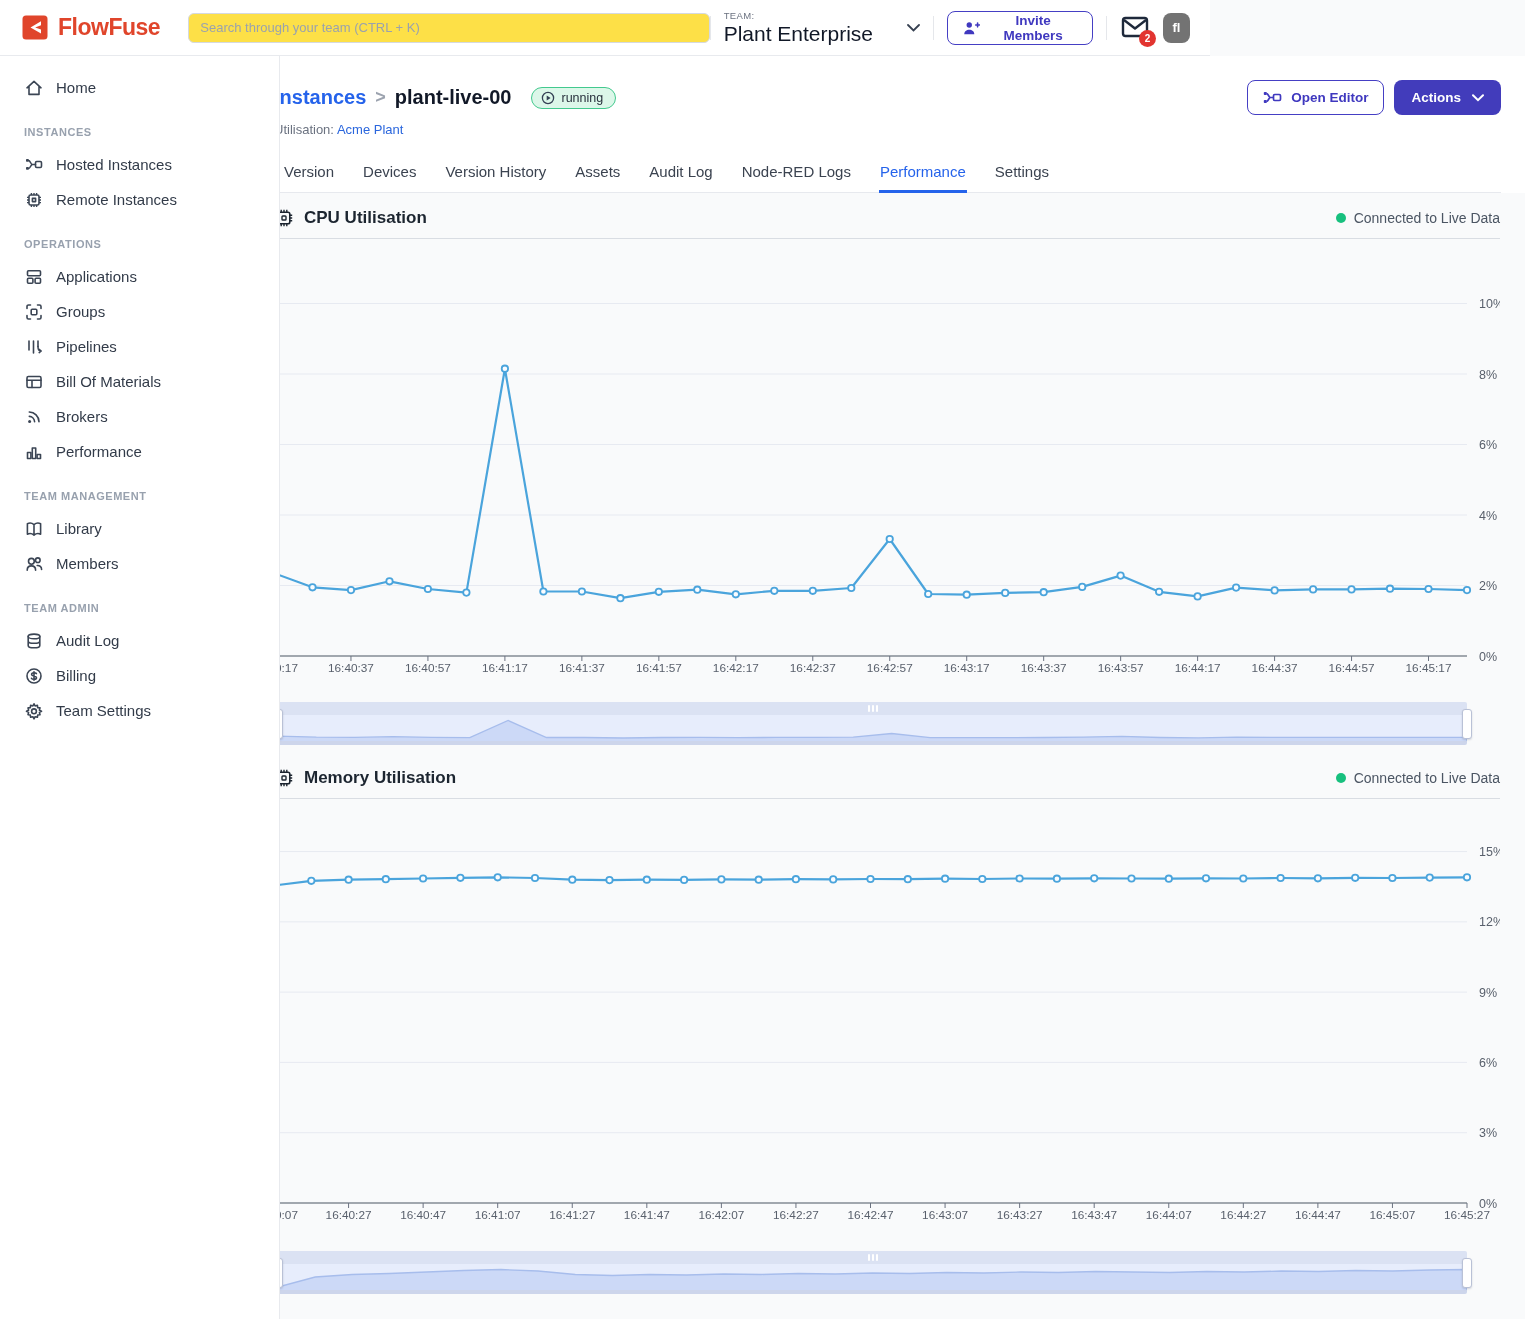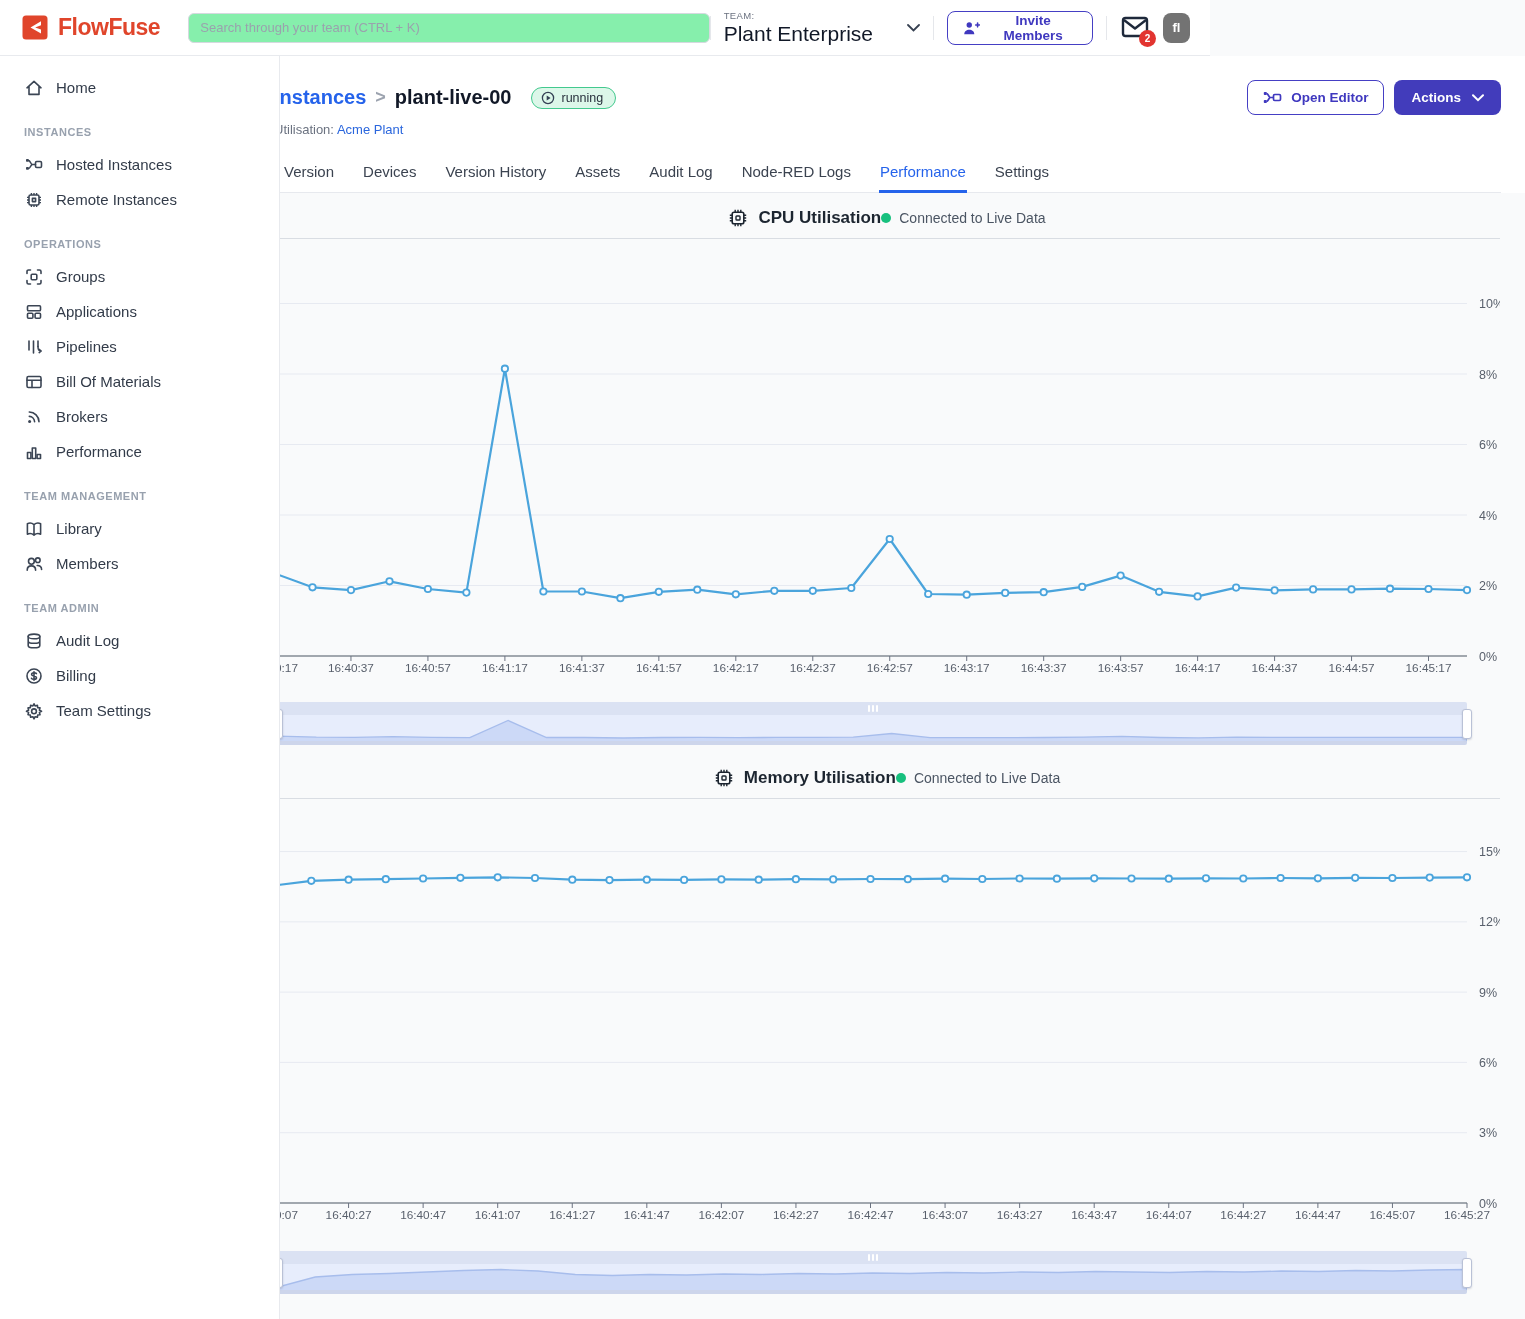--- a/index.html
+++ b/index.html
@@ -5,21 +5,21 @@
   * { margin:0; padding:0; box-sizing:border-box; }
   html,body { width:1525px; height:1319px; font-family:"Liberation Sans", sans-serif; background:#f9fafb; overflow:hidden; }
 
   
   .topbar { position:fixed; top:0; left:0; width:1210px; height:56px; background:#fff;
             border-bottom:1px solid #e8eaee; display:flex; align-items:center; z-index:20; }
   .logo { width:248px; display:flex; align-items:center; gap:9px; padding-left:22px; }
   .logo-mark { width:27px; height:27px; }
   .logo-text { font-size:23px; font-weight:700; color:#e0452b; letter-spacing:-0.5px; }
   .search-input { width:700px; height:30px; margin-left:0; border:1px solid #d5d9df; border-radius:6px;
-                  padding:0 11px; font-size:13px; color:#374151; background:#86efac; outline:none; }
+                  padding:0 11px; font-size:13px; color:#374151; background:#fde047; outline:none; }
   .search-input::placeholder { color:#9aa2ad; }
   .topbar-right { margin-left:auto; display:flex; align-items:center; gap:13px; padding-right:20px; }
   .vdiv { width:1px; height:24px; background:#e5e7eb; }
   .team-select { width:218px; display:flex; align-items:center; justify-content:space-between; cursor:pointer; }
   .team-label { font-size:9.5px; color:#6b7280; letter-spacing:0.04em; }
   .team-name { font-size:21px; color:#111827; margin-top:1px; }
   .invite-btn { display:flex; align-items:center; gap:9px; height:34px; padding:0 15px; background:#fff;
                 border:1.5px solid #453fc4; border-radius:8px; color:#3f38bf; font-size:13.5px; font-weight:700; cursor:pointer; }
   .mail-wrap { position:relative; width:32px; height:28px; cursor:pointer; }
   .mail-badge { position:absolute; right:-6px; bottom:-5px; width:17px; height:17px; border-radius:50%;
@@ -52,21 +52,21 @@
   .btn-solid { display:flex; align-items:center; gap:11px; height:35px; padding:0 17px; background:#423cbb;
                border:none; border-radius:8px; color:#fff; font-size:13.5px; font-weight:700; cursor:pointer; }
   .app-line { margin-top:7px; font-size:13px; color:#6b7280; }
   .app-link { color:#2a66dd; cursor:pointer; }
   .tabs { display:flex; gap:27px; margin-top:17px; padding-left:9px; border-bottom:1px solid #e7e9ee; }
   .tab { padding:9px 1px 10px; font-size:15px; color:#3b4350; cursor:pointer;
          border-bottom:3px solid transparent; margin-bottom:-1px; white-space:nowrap; }
   .tab.active { color:#2563eb; border-bottom-color:#2563eb; }
 
   .content { padding:0 25px 20px 26px; }
-  .section-head { display:flex; align-items:center; justify-content:center;
+  .section-head { display:flex; align-items:center; justify-content:space-between;
                   padding:15px 0 10px; border-bottom:1px solid #d9dde3; }
   .sh-left { display:flex; align-items:center; gap:10px; }
   .sh-title { font-size:17px; font-weight:700; color:#1c2530; }
   .sh-right { display:flex; align-items:center; gap:8px; font-size:14px; color:#4b5563; }
   .live-dot { width:10px; height:10px; border-radius:50%; background:#17c07e; }
   .chart-svg { display:block; }
 
   
   .navigator { position:relative; margin:23px 33px 0 4px; height:43px; }
   .nav-top { height:13px; background:#dbe2f3; border-radius:2px 2px 0 0; position:relative; }
@@ -145,32 +145,32 @@
       <svg width="20" height="20" viewBox="0 0 20 20">
         <rect x="5" y="5" width="10" height="10" rx="1.6" stroke="#3b4554" stroke-width="1.6" fill="none" stroke-linecap="round" stroke-linejoin="round"></rect>
         <rect x="8.4" y="8.4" width="3.2" height="3.2" stroke="#3b4554" stroke-width="1.6" fill="none" stroke-linecap="round" stroke-linejoin="round"></rect>
         <path d="M7.4 5 V3 M10 5 V3 M12.6 5 V3 M7.4 17 V15 M10 17 V15 M12.6 17 V15 M5 7.4 H3 M5 10 H3 M5 12.6 H3 M17 7.4 H15 M17 10 H15 M17 12.6 H15" stroke="#3b4554" stroke-width="1.4"></path>
       </svg>
       <span>Remote Instances</span>
     </div>
     <div class="side-section">OPERATIONS</div>
     <div class="side-item">
       <svg width="20" height="20" viewBox="0 0 20 20">
-        <path d="M3 6.5 V4.5 A1.5 1.5 0 0 1 4.5 3 H6.5 M13.5 3 H15.5 A1.5 1.5 0 0 1 17 4.5 V6.5 M17 13.5 V15.5 A1.5 1.5 0 0 1 15.5 17 H13.5 M6.5 17 H4.5 A1.5 1.5 0 0 1 3 15.5 V13.5" stroke="#3b4554" stroke-width="1.6" fill="none" stroke-linecap="round" stroke-linejoin="round"></path>
-        <rect x="7.2" y="7.2" width="5.6" height="5.6" rx="1" stroke="#3b4554" stroke-width="1.6" fill="none" stroke-linecap="round" stroke-linejoin="round"></rect>
-      </svg>
-      <span>Groups</span>
-    </div>
-    <div class="side-item">
-      <svg width="20" height="20" viewBox="0 0 20 20">
         <rect x="3.5" y="3.8" width="13" height="5" rx="1" stroke="#3b4554" stroke-width="1.6" fill="none" stroke-linecap="round" stroke-linejoin="round"></rect>
         <rect x="3.5" y="11.2" width="5.4" height="5" rx="1" stroke="#3b4554" stroke-width="1.6" fill="none" stroke-linecap="round" stroke-linejoin="round"></rect>
         <rect x="11.1" y="11.2" width="5.4" height="5" rx="1" stroke="#3b4554" stroke-width="1.6" fill="none" stroke-linecap="round" stroke-linejoin="round"></rect>
       </svg>
       <span>Applications</span>
+    </div>
+    <div class="side-item">
+      <svg width="20" height="20" viewBox="0 0 20 20">
+        <path d="M3 6.5 V4.5 A1.5 1.5 0 0 1 4.5 3 H6.5 M13.5 3 H15.5 A1.5 1.5 0 0 1 17 4.5 V6.5 M17 13.5 V15.5 A1.5 1.5 0 0 1 15.5 17 H13.5 M6.5 17 H4.5 A1.5 1.5 0 0 1 3 15.5 V13.5" stroke="#3b4554" stroke-width="1.6" fill="none" stroke-linecap="round" stroke-linejoin="round"></path>
+        <rect x="7.2" y="7.2" width="5.6" height="5.6" rx="1" stroke="#3b4554" stroke-width="1.6" fill="none" stroke-linecap="round" stroke-linejoin="round"></rect>
+      </svg>
+      <span>Groups</span>
     </div>
     <div class="side-item">
       <svg width="20" height="20" viewBox="0 0 20 20">
         <path d="M5 4 V13 M9.5 4 V16 M14 4 V9.5" stroke="#3b4554" stroke-width="1.6" fill="none" stroke-linecap="round" stroke-linejoin="round"></path>
         <path d="M14 9.5 C14 13 14.5 14 17 14 M15.2 12.4 L17.2 14 L15.2 15.6" stroke="#3b4554" stroke-width="1.6" fill="none" stroke-linecap="round" stroke-linejoin="round"></path>
       </svg>
       <span>Pipelines</span>
     </div>
     <div class="side-item">
       <svg width="20" height="20" viewBox="0 0 20 20">

